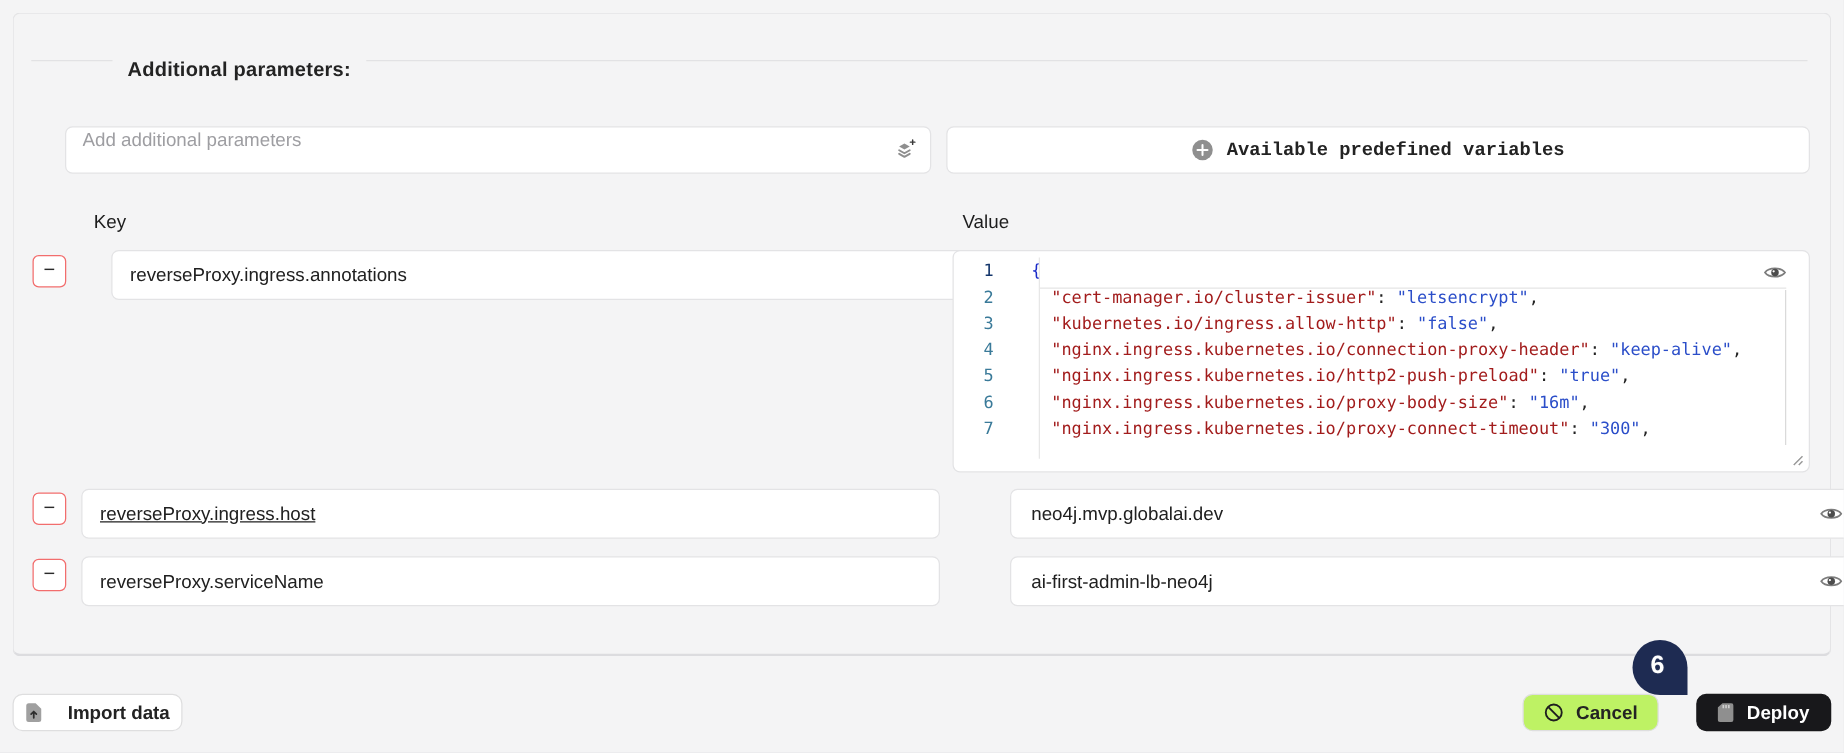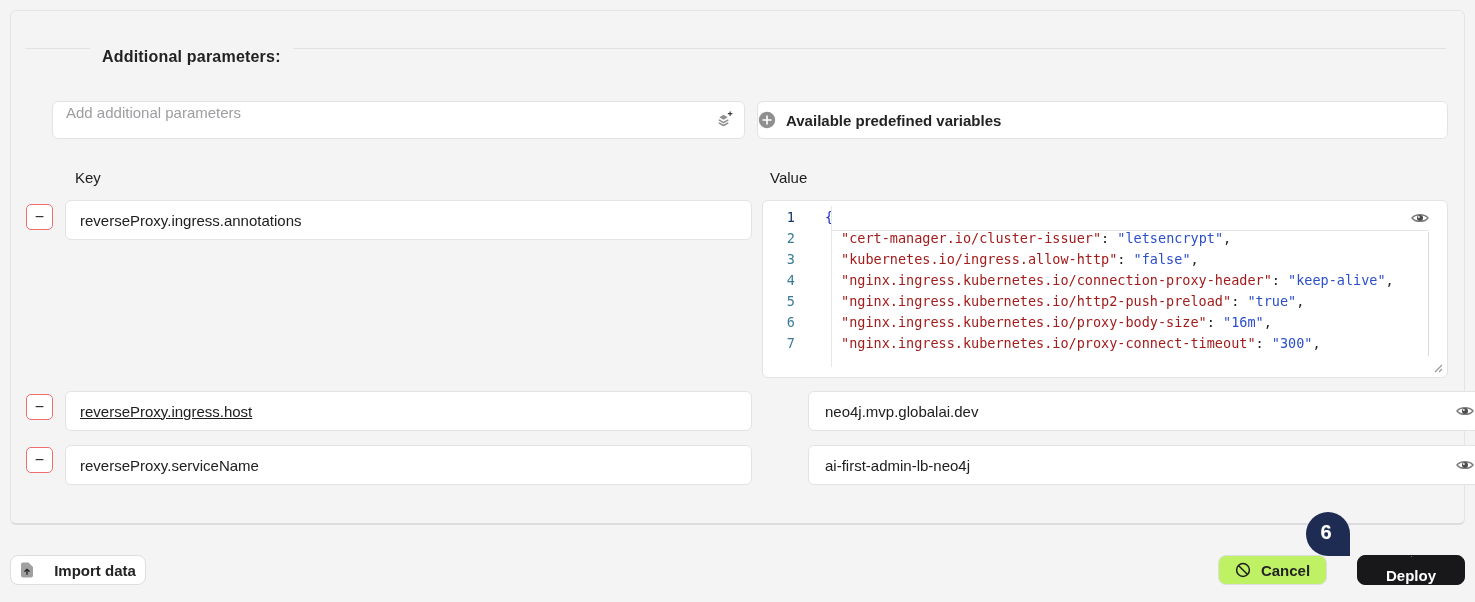--- a/index.html
+++ b/index.html
@@ -30,44 +30,44 @@
   .add-input {
     width:100%; height:100%; background:#fff; border:1px solid #e3e3e5; border-radius:6px;
     padding:0 40px 16px 13px; font-size:15px; color:#202020; outline:none;
     font-family:"Liberation Sans", sans-serif;
   }
   .add-input::placeholder { color:#9e9ea2; opacity:1; }
   .add-input-icon { position:absolute; right:12px; top:10px; width:18px; height:18px; cursor:pointer; }
   .predef-btn {
     position:absolute; left:757px; top:101px; width:691px; height:38px;
     background:#fff; border:1px solid #e3e3e5; border-radius:6px;
-    display:flex; align-items:center; justify-content:flex-start; gap:10px; cursor:pointer;
+    display:flex; align-items:center; justify-content:center; gap:10px; cursor:pointer;
     font-size:15px; font-weight:bold; color:#232323;
-    font-family:Liberation Sans, sans-serif;
+    font-family:Liberation Mono, monospace;
   }
   
   .col-header { position:absolute; top:169px; font-size:15px; color:#1c1c1c; }
   .col-header.key { left:75px; }
   .col-header.value { left:770px; }
   
   .remove-btn {
     position:absolute; left:26px; width:27px; height:26px;
     background:#fff; border:1.5px solid #f26d6d; border-radius:5px;
     display:flex; align-items:center; justify-content:center; cursor:pointer;
     font-size:16px; color:#2a2a2a; line-height:1;
   }
   .remove-btn.r1 { top:204px; }
   .remove-btn.r2 { top:394px; }
   .remove-btn.r3 { top:447px; }
   .field {
     position:absolute; background:#fff; border:1px solid #e3e3e5; border-radius:6px;
     font-size:15px; color:#202020; outline:none; font-family:"Liberation Sans", sans-serif;
   }
   .key-field { left:65px; width:687px; height:40px; padding:0 14px; }
-  .key-field.r1 { top:200px; } .key-field.r2 { top:391px;text-decoration:underline; } .key-field.r3 { top:445px; }
+  .key-field.r1 { top:200px;margin-left:24px; } .key-field.r2 { top:391px;text-decoration:underline; } .key-field.r3 { top:445px; }
   .value-wrap { position:absolute; left:808px; width:686px; height:40px; }
   .value-wrap.r2 { top:391px; } .value-wrap.r3 { top:445px; }
   .value-field { position:absolute; inset:0; width:100%; height:100%; padding:0 44px 0 16px; }
   .eye-btn { position:absolute; right:20px; top:13px; width:18px; height:14px; cursor:pointer; }
   
   .editor {
     position:absolute; left:762px; top:200px; width:686px; height:178px;
     background:#fff; border:1px solid #e3e3e5; border-radius:6px;
     padding-top:6px; overflow:hidden;
     font-family:"DejaVu Sans Mono", monospace; font-size:13.5px; line-height:21px;
@@ -87,21 +87,21 @@
   .editor-eye { position:absolute; right:18px; top:10px; width:18px; height:14px; cursor:pointer; }
   .resize-grip { position:absolute; right:4px; bottom:4px; width:12px; height:12px; cursor:nwse-resize; }
   
   .btn {
     position:absolute; top:555px; height:30px; border-radius:8px;
     display:flex; align-items:center; justify-content:center; gap:10px; cursor:pointer;
     font-size:15px; font-weight:bold; font-family:"Liberation Sans", sans-serif;
   }
   .btn-import { left:10px; width:136px; background:#fff; border:1px solid #dededf; color:#232323;gap:20px; }
   .btn-cancel { left:1218px; width:109px; background:#bef264; border:1px solid #dededf; color:#232323; }
-  .btn-deploy { left:1357px; width:108px; background:#18181b; border:1px solid #18181b; color:#fff;flex-direction:column; }
+  .btn-deploy { left:1357px; width:108px; background:#18181b; border:1px solid #18181b; color:#fff; }
   
   .step-pin {
     position:absolute; left:1306px; top:512px; width:44px; height:44px;
     background:#1e2b52; border-radius:50% 50% 0 50%;
     display:flex; align-items:center; justify-content:center;
     color:#fff; font-size:20px; font-weight:bold; z-index:5;
     text-shadow:0 0 1px rgba(255,255,255,.3);
   }
   .step-pin span { transform:translate(-2px,-2px); }
 </style>

